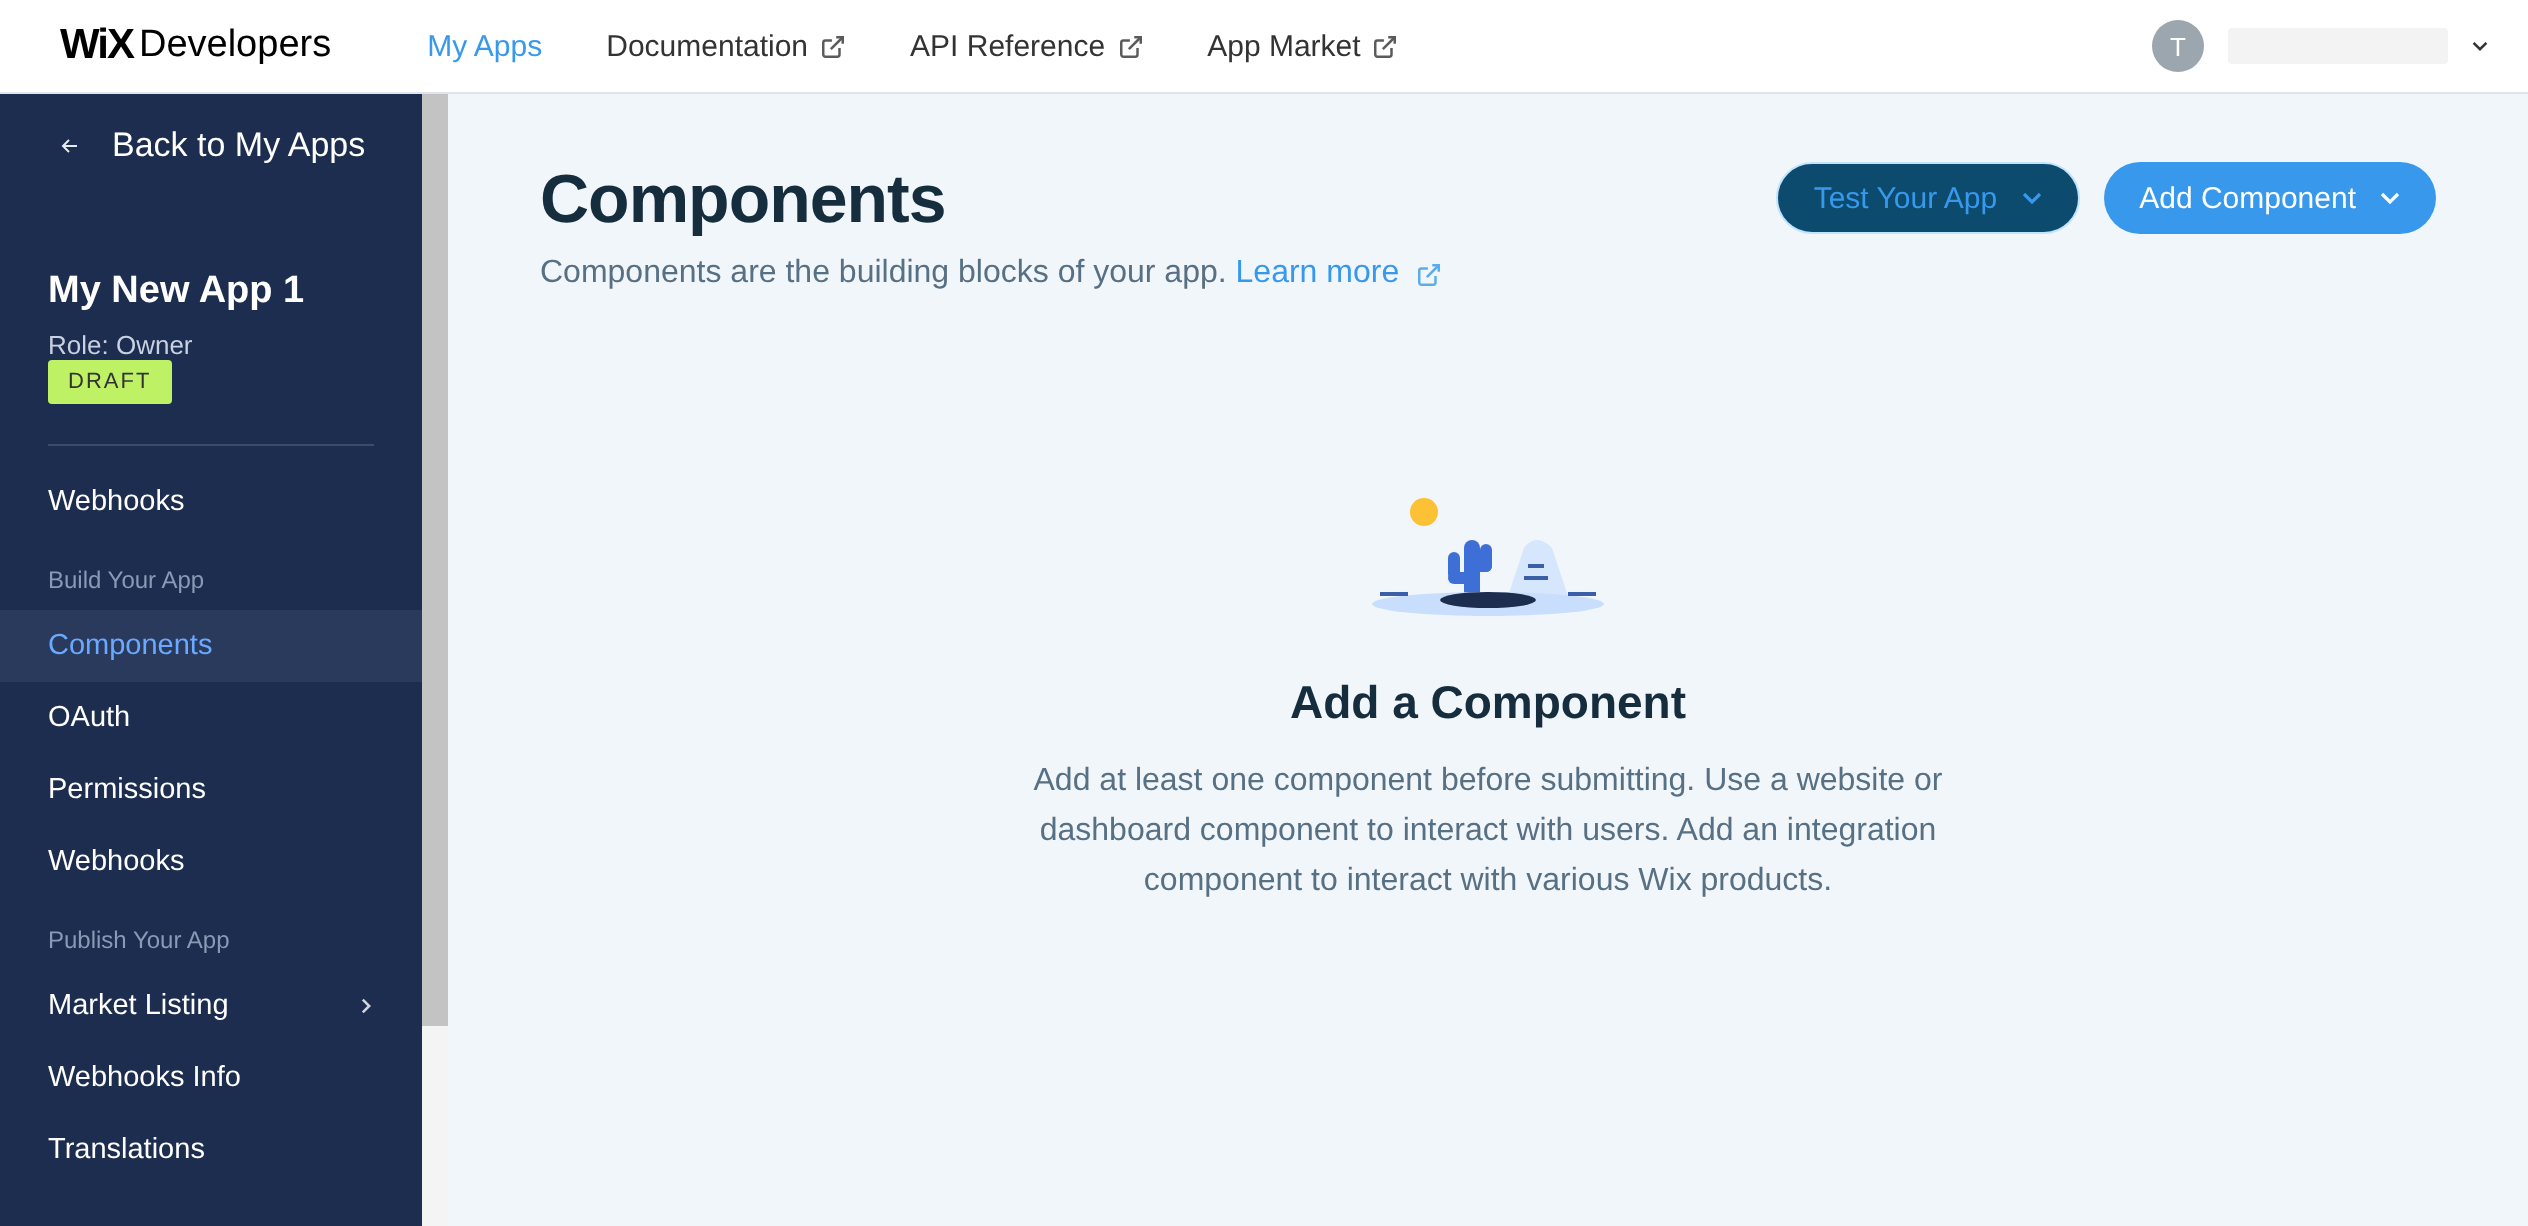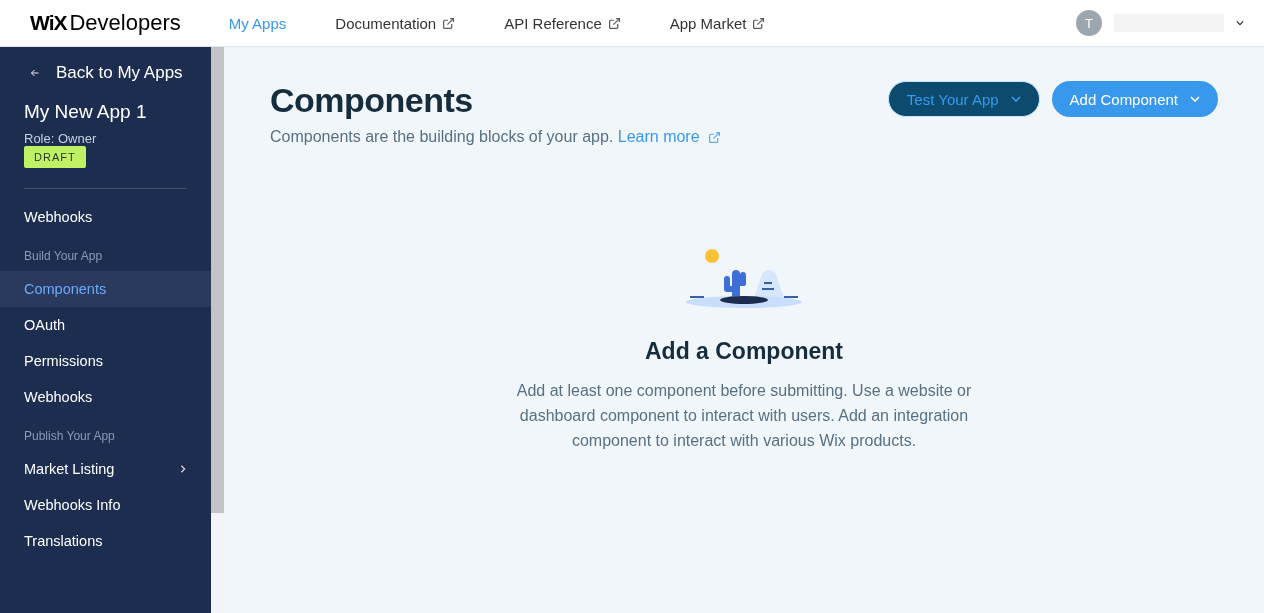--- a/index.html
+++ b/index.html
@@ -51,25 +51,25 @@
       margin-right: 48px;
     }
     .logo .wix {
       font-weight: 900;
       letter-spacing: -1px;
       font-size: 21px;
     }
     .logo .dev {
       font-weight: 300;
       margin-left: 3px;
-      font-size: 22px;
+      font-size: 19px;
     }
     .topnav {
       display: flex;
-      gap: 49px;
+      gap: 32px;
       align-items: center;
       flex: 1;
     }
     .topnav-item {
       display: flex;
       align-items: center;
       gap: 6px;
       font-size: 15px;
       color: #333;
       cursor: pointer;
@@ -152,22 +152,23 @@
     .back-arrow {
       width: 14px;
       height: 12px;
       opacity: 0.9;
     }
     .app-info {
       padding: 0 24px 20px 24px;
     }
     .app-name {
       font-size: 19px;
-      font-weight: 400;
+      font-weight: 700;
       margin-bottom: 8px;
+      margin-top: 34px;
     }
     .role-line {
       font-size: 13px;
       color: #c8d1e0;
     }
     .draft-badge {
       display: inline-block;
       background: #bef264;
       color: #333;
       font-size: 11px;

